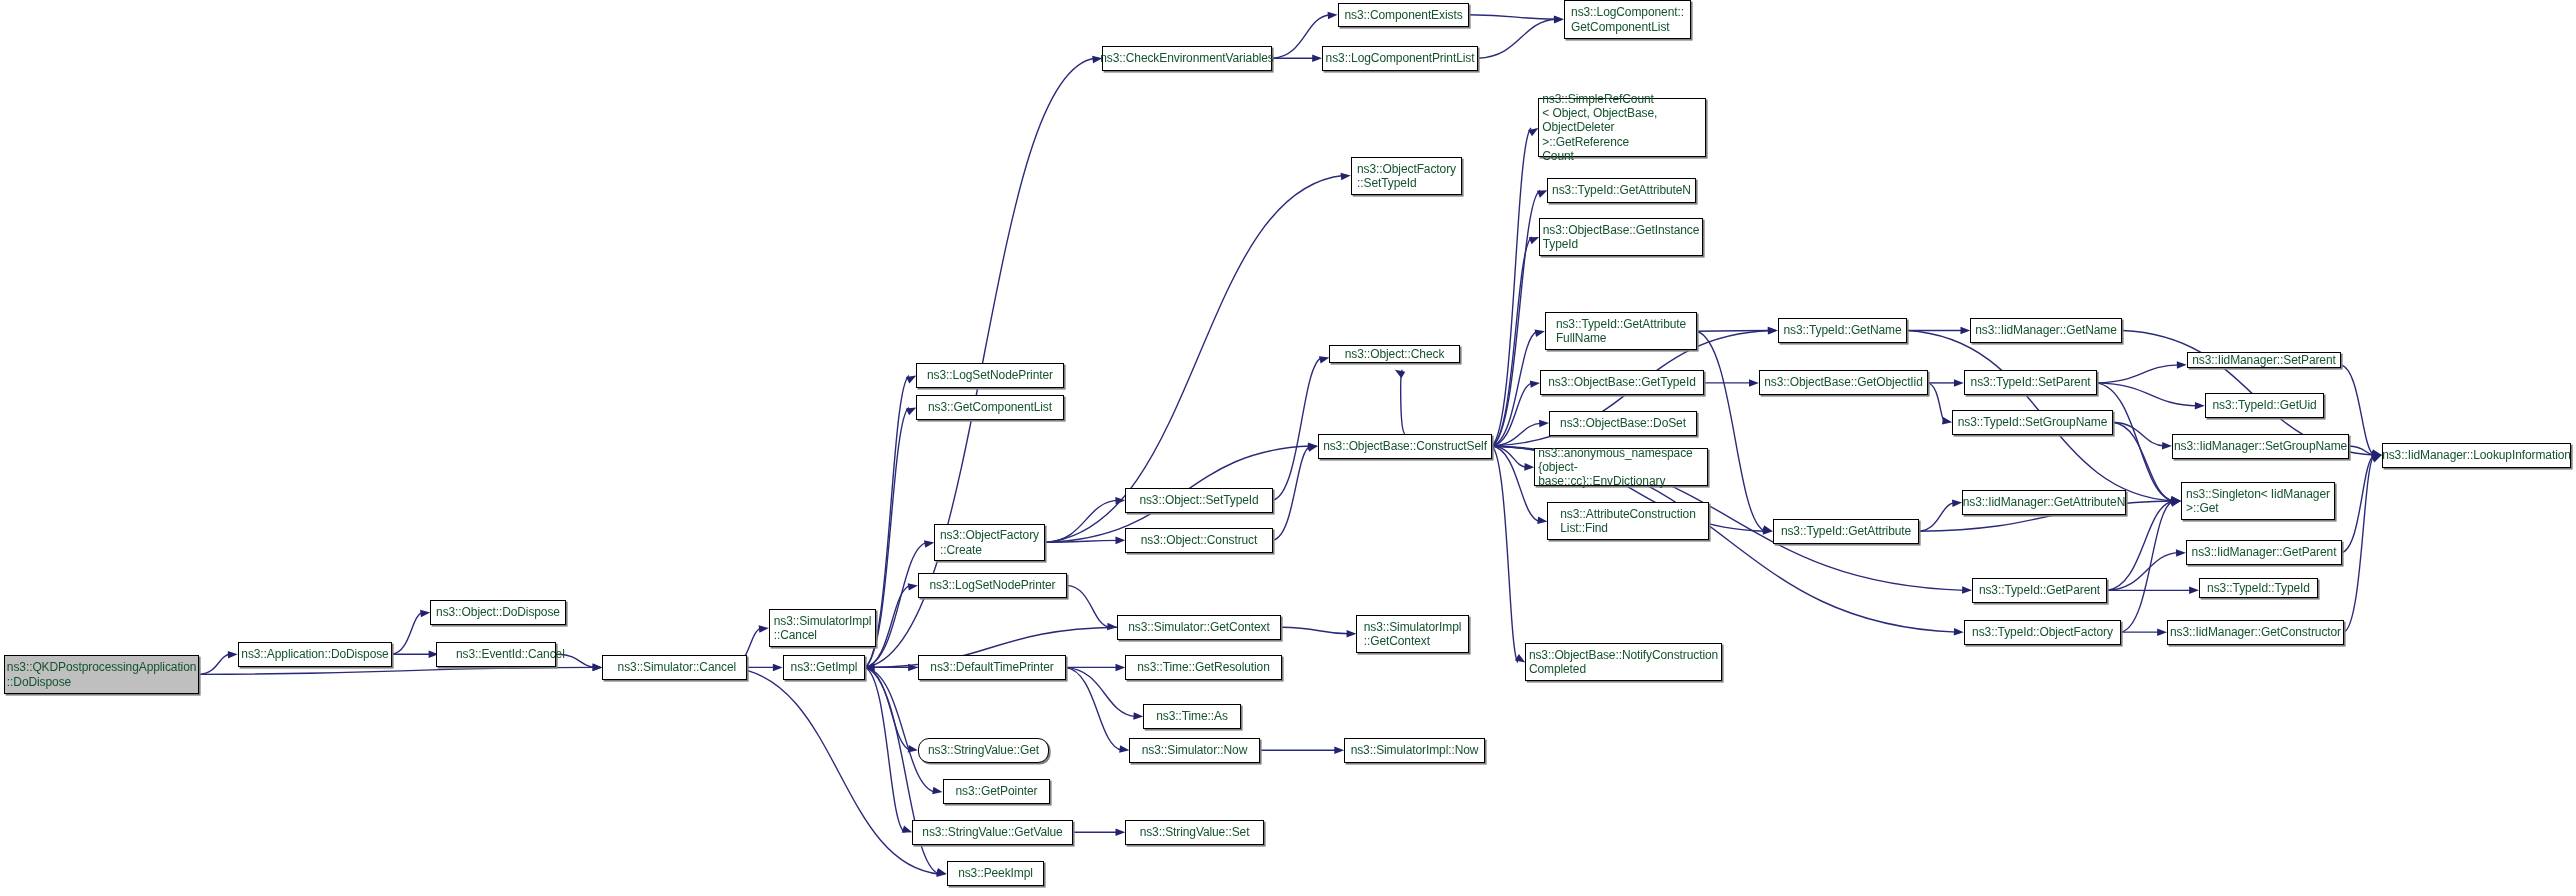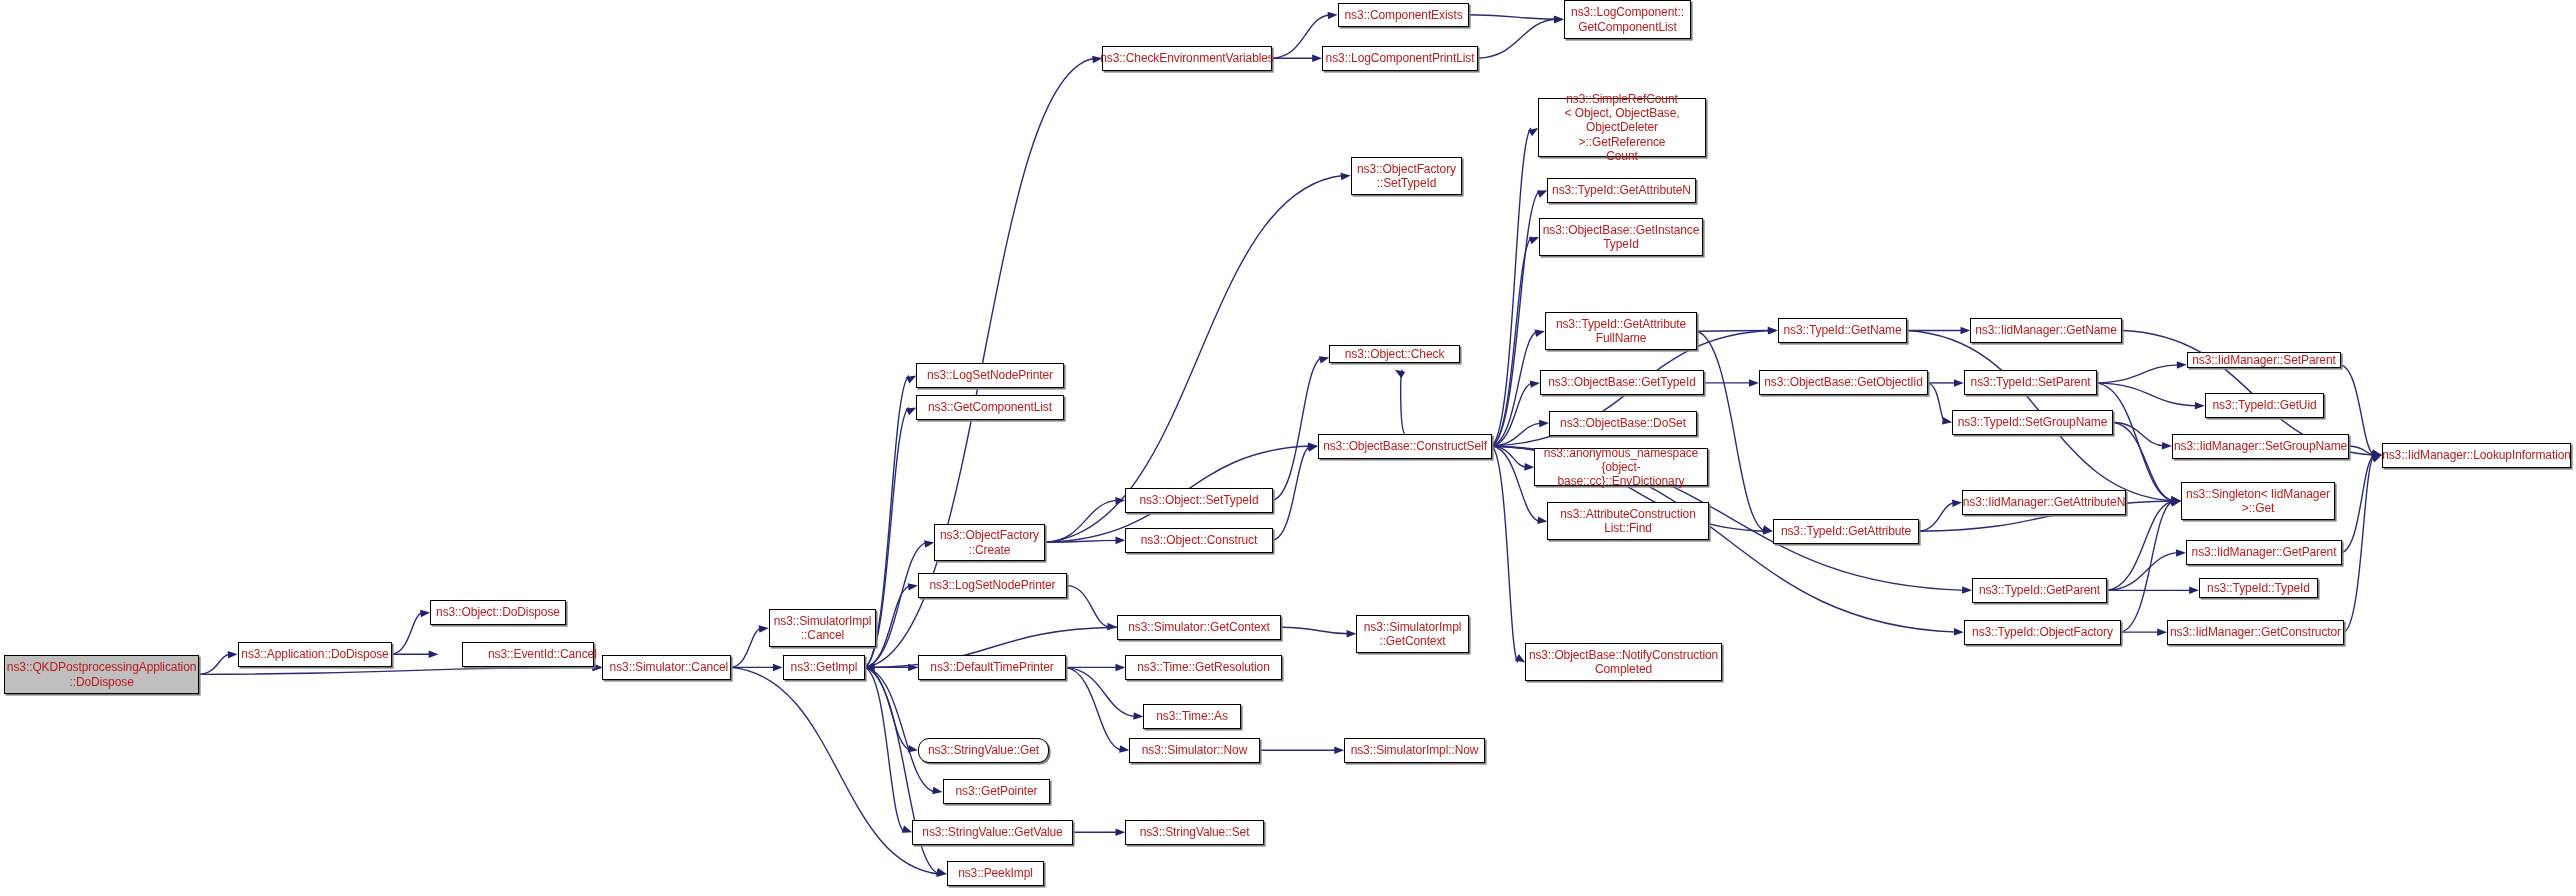--- a/index.html
+++ b/index.html
@@ -1,20 +1,20 @@
 <!DOCTYPE html>
 <html style="font-size:13px"><head>
 <meta charset="utf-8">
 <style>
   html,body{margin:0;padding:0;background:#ffffff;}
   #canvas{position:relative;width:2576px;height:897px;background:#ffffff;
           font-family:"Liberation Sans","DejaVu Sans",sans-serif;overflow:hidden;}
   .node{position:absolute;box-sizing:border-box;background:#ffffff;
         border:0.8px solid #000000;display:flex;align-items:center;justify-content:center;
-        text-align:center;font-size:12px;color:#b91c1c;line-height:1.18;
+        text-align:left;font-size:12px;color:#14532d;line-height:1.18;
         letter-spacing:-0.1px;white-space:pre-line;padding:0.8px 3.3px;}
   .node.shadow{box-shadow:1.6px 1.6px 0 0 #808080;}
   .node.root{background:#bfbfbf;border:0.8px solid #000;}
   svg.edges{position:absolute;left:0;top:0;width:2576px;height:897px;pointer-events:none;}
   svg.edges path{fill:none;stroke:#2a2a7a;stroke-width:1.7px;}
   svg.edges polygon{fill:#22226e;stroke:none;}
 </style>
 </head>
 <body>
 
@@ -169,22 +169,22 @@
       <path d="M 2588 771 C 2616 771, 2616 771, 2635 771"></path>
       <polygon points="2644,771 2632,775.6 2632,766.4"></polygon>
       <path d="M 2588 771 C 2624.5 763.32, 2624.5 618.68, 2652 611"></path>
       <polygon points="2661,611 2650.204280545437,617.9722622912781 2648.3099785979925,608.9693949629262"></polygon>
     </svg>
   <div id="node-layer">
       <div class="node shadow root" style="left: 4.1px; top: 655px; width: 195px; height: 39px;">ns3::QKDPostprocessingApplication
 ::DoDispose</div>
       <div class="node shadow" style="left: 238px; top: 642px; width: 154px; height: 24.6px;">ns3::Application::DoDispose</div>
       <div class="node shadow" style="left: 430px; top: 600px; width: 136px; height: 24.6px;">ns3::Object::DoDispose</div>
-      <div class="node shadow" style="left: 462px; top: 642px; width: 132px; height: 24.6px; padding-left: 32px;">ns3::EventId::Cancel</div>
-      <div class="node shadow" style="left: 602px; top: 655px; width: 129px; height: 24.6px; padding-left: 8px;">ns3::Simulator::Cancel</div>
+      <div class="node shadow" style="left: 436px; top: 642px; width: 120px; height: 24.6px; padding-left: 32px;">ns3::EventId::Cancel</div>
+      <div class="node shadow" style="left: 602px; top: 655px; width: 145px; height: 24.6px; padding-left: 8px;">ns3::Simulator::Cancel</div>
       <div class="node shadow" style="left: 783px; top: 655px; width: 82px; height: 24.6px;">ns3::GetImpl</div>
       <div class="node shadow" style="left: 769px; top: 609px; width: 107px; height: 38px;">ns3::SimulatorImpl
 ::Cancel</div>
       <div class="node shadow" style="left: 916px; top: 363px; width: 148px; height: 24.6px;">ns3::LogSetNodePrinter</div>
       <div class="node shadow" style="left: 916px; top: 395px; width: 148px; height: 24.6px;">ns3::GetComponentList</div>
       <div class="node shadow" style="left: 934px; top: 524px; width: 111px; height: 37px;">ns3::ObjectFactory
 ::Create</div>
       <div class="node shadow" style="left: 918px; top: 573px; width: 149px; height: 24.6px;">ns3::LogSetNodePrinter</div>
       <div class="node shadow" style="left: 918px; top: 655px; width: 148px; height: 24.6px;">ns3::DefaultTimePrinter</div>
       <div class="node shadow" style="left: 918px; top: 738px; width: 131px; height: 24.6px; border-radius: 11px;">ns3::StringValue::Get</div>

